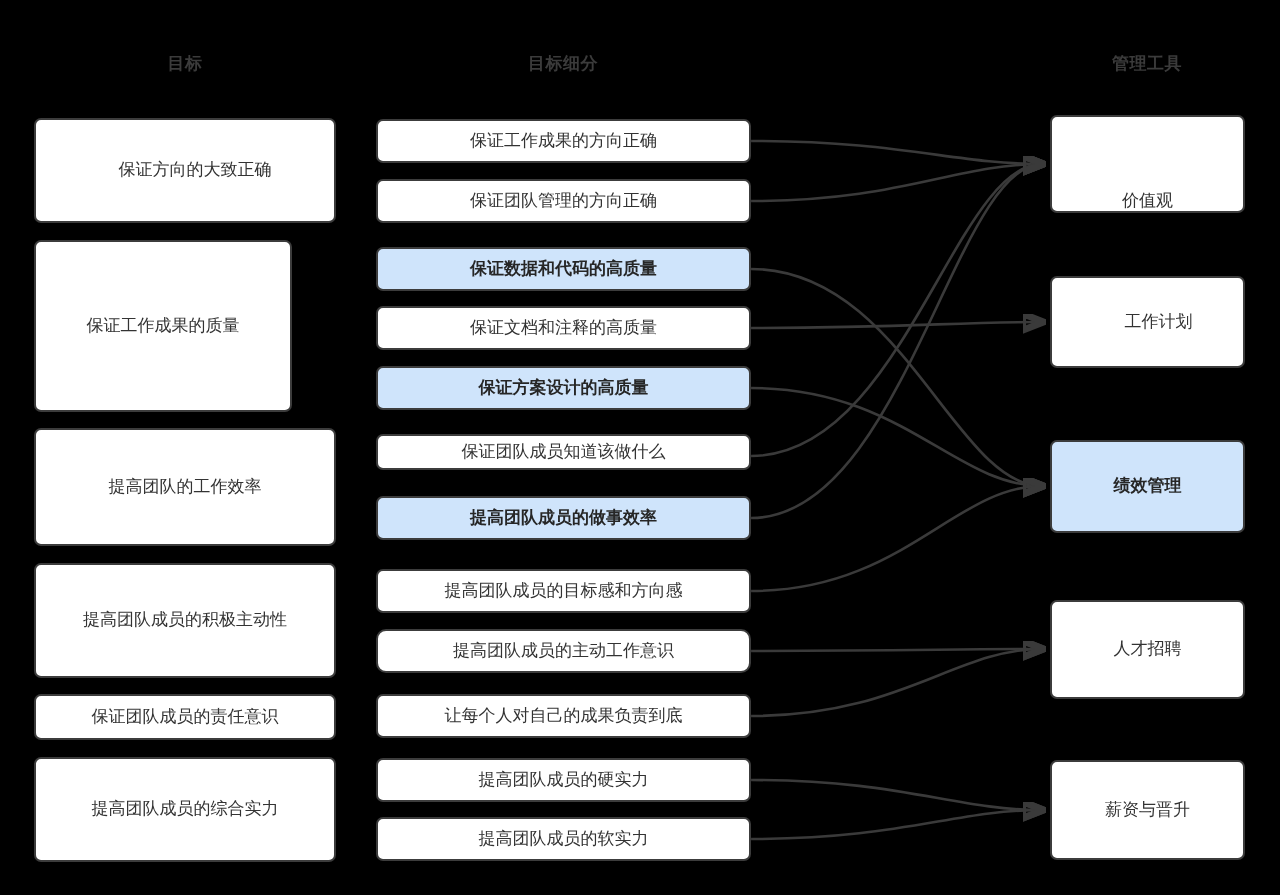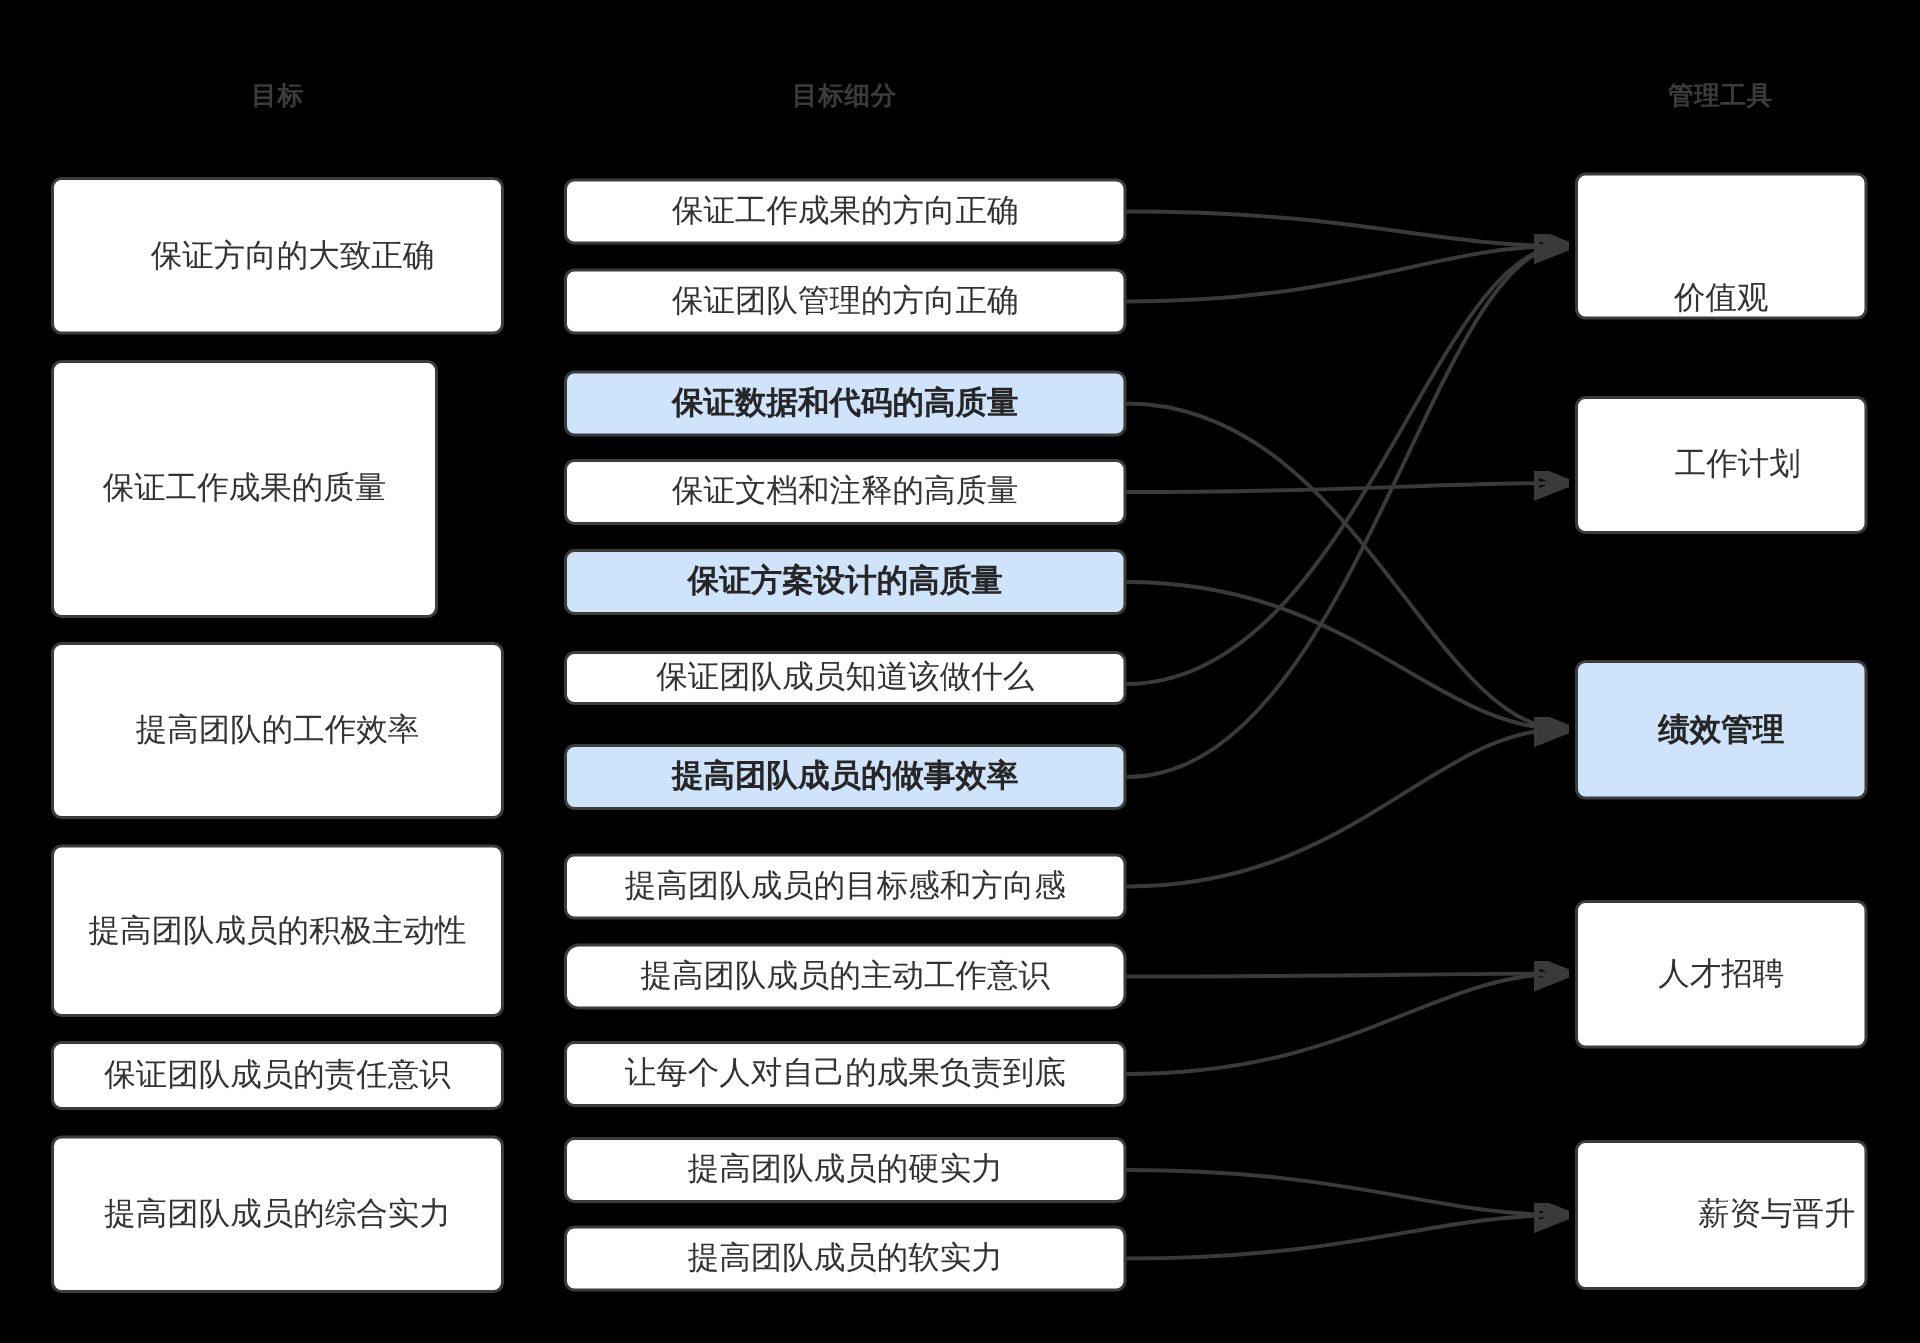--- a/index.html
+++ b/index.html
@@ -33,21 +33,21 @@
   .node {
     position: absolute;
     box-sizing: border-box;
     display: flex;
     align-items: center;
     justify-content: center;
     background: #ffffff;
     border: 2px solid #3c3c3c;
     border-radius: 7px;
     color: #333333;
-    font-size: 21px;
+    font-size: 17px;
     line-height: 1.2;
     text-align: center;
     box-shadow: 0 1px 2px rgba(0,0,0,0.35);
   }
   .node.highlight {
     background: #cfe4fb;
     border-color: #3c3c3c;
     font-weight: bold;
     color: #262626;
   }
@@ -151,27 +151,27 @@
       </div>
       <div class="node" style="left: 376px; top: 758px; width: 375px; height: 44px;">
         <span class="label">提高团队成员的硬实力</span>
       </div>
       <div class="node" style="left: 376px; top: 817px; width: 375px; height: 44px;">
         <span class="label">提高团队成员的软实力</span>
       </div>
       <div class="node" style="left: 1050px; top: 115px; width: 195px; height: 98px; align-items: flex-end;">
         <span class="label">价值观</span>
       </div>
-      <div class="node" style="left: 1050px; top: 264px; width: 195px; height: 92px; padding-left: 22px;">
+      <div class="node" style="left: 1050px; top: 276px; width: 195px; height: 92px; padding-left: 22px;">
         <span class="label">工作计划</span>
       </div>
       <div class="node highlight" style="left: 1050px; top: 440px; width: 195px; height: 93px; justify-content: center;">
         <span class="label">绩效管理</span>
       </div>
       <div class="node" style="left: 1050px; top: 600px; width: 195px; height: 99px;">
         <span class="label">人才招聘</span>
       </div>
-      <div class="node" style="left: 1050px; top: 760px; width: 195px; height: 100px; justify-content: flex-end;">
+      <div class="node" style="left: 1050px; top: 760px; width: 195px; height: 100px;">
         <span class="label">薪资与晋升</span>
       </div>
     </div>
 
 </div>
 
 </body></html>

